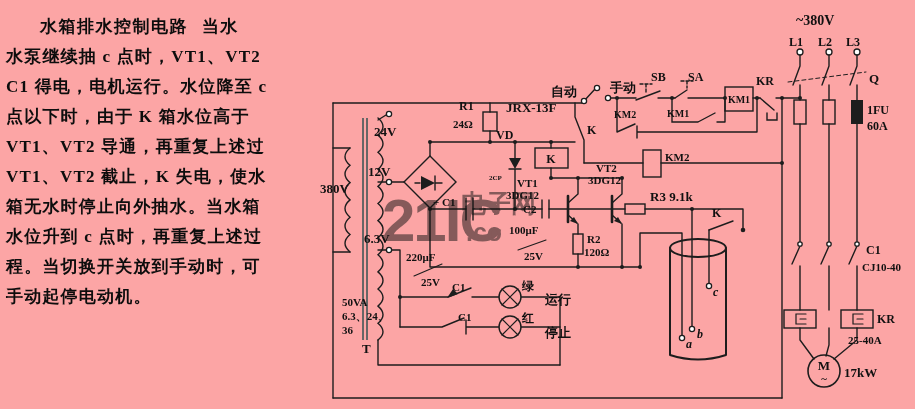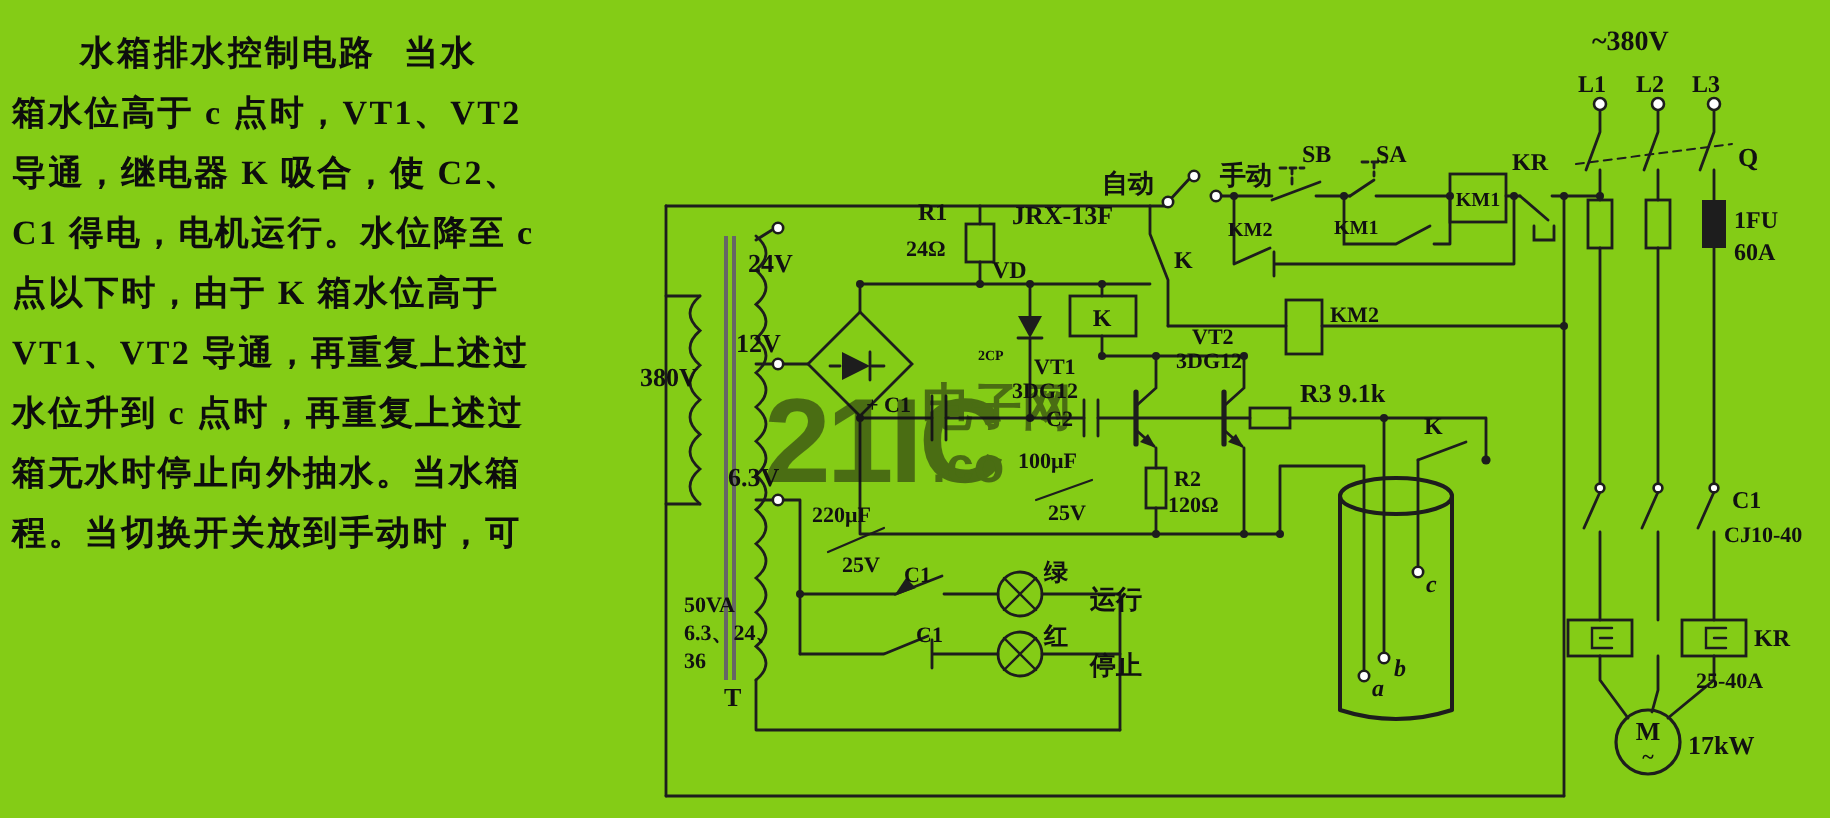--- a/index.html
+++ b/index.html
@@ -1,43 +1,44 @@
 <!DOCTYPE html>
 <html><head>
 <meta charset="utf-8">
 <style>
   html,body{margin:0;padding:0;background:#ffffff;}
-  #page{position:relative;width:915px;height:409px;background:#84cc16;overflow:hidden;
+  #page{position:relative;width:915px;height:409px;background:#fca5a5;overflow:hidden;
         font-family:"Liberation Serif",serif;}
   
   #desc{position:absolute;left:6px;top:12px;width:308px;color:#0d0d0d;
         font-size:17px;line-height:30px;font-weight:700;letter-spacing:1.2px;}
   #desc .line{white-space:nowrap;}
   #desc .first{ text-indent:34px;}
   #desc .para-title{font-family:"Liberation Sans",sans-serif;font-weight:900;letter-spacing:1.5px;}
   #desc .after-title{margin-left:14px;}
   
   #schematic{position:absolute;left:320px;top:0;width:595px;height:409px;}
   svg text{font-family:"Liberation Serif",serif;font-weight:700;fill:#111;}
   .wm{font-family:"Liberation Sans",sans-serif;font-weight:900;}
 </style>
 </head>
 <body>
 <div id="page">
 
 <div id="desc">
   <div class="line first"><span class="para-title">水箱排水控制电路</span><span class="after-title">当水</span></div>
-  <div class="line">箱水位高于 c 点时，VT1、VT2</div>
-  <div class="line">导通，继电器 K 吸合，使 C2、</div>
+  <div class="line">水泵继续抽 c 点时，VT1、VT2</div>
   <div class="line">C1 得电，电机运行。水位降至 c</div>
   <div class="line">点以下时，由于 K 箱水位高于</div>
   <div class="line">VT1、VT2 导通，再重复上述过</div>
+  <div class="line">VT1、VT2 截止，K 失电，使水</div>
+  <div class="line">箱无水时停止向外抽水。当水箱</div>
   <div class="line">水位升到 c 点时，再重复上述过</div>
-  <div class="line">箱无水时停止向外抽水。当水箱</div>
   <div class="line">程。当切换开关放到手动时，可</div>
+  <div class="line">手动起停电动机。</div>
 </div>
 
 <div id="schematic">
 <svg width="595" height="409" viewBox="0 0 595 409">
 
   <g stroke="#1d1d1d" stroke-width="1.4" fill="none" stroke-linecap="round">
 
     <path d="M13,103 H264"></path>
     <path d="M13,103 V398"></path>
     <path d="M13,398 H462"></path>

